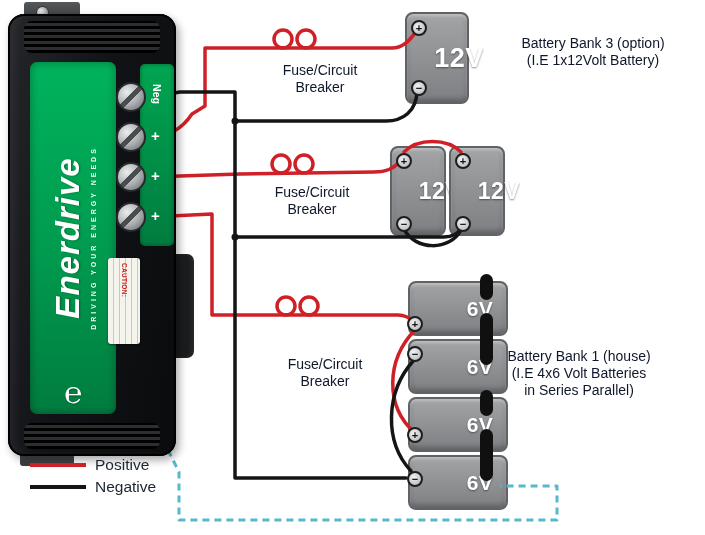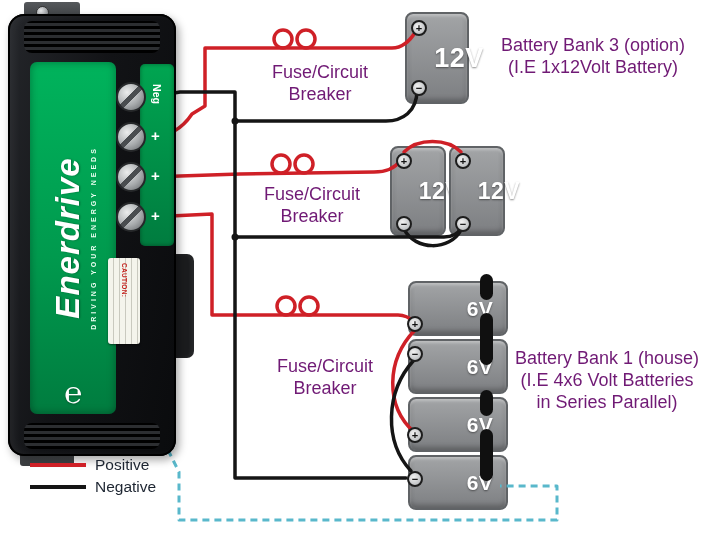--- a/index.html
+++ b/index.html
@@ -55,21 +55,21 @@
         border:2px solid #26282a;
         background:linear-gradient(135deg,rgba(0,0,0,0) 44%,#4a4d50 44%,#4a4d50 56%,rgba(0,0,0,0) 56%),
                    radial-gradient(circle at 35% 32%,#eceded,#a8abad 55%,#606366);}
   .caution{position:absolute;left:100px;top:244px;width:32px;height:86px;background:#f4f4ec;border-radius:3px;
         box-shadow:0 1px 2px rgba(0,0,0,.5);
         background-image:repeating-linear-gradient(90deg,rgba(0,0,0,0) 0 5px,#c9c9bf 5px 6px);}
   .caution span{position:absolute;left:20px;top:5px;width:76px;transform:rotate(90deg);transform-origin:left top;
         color:#c5231f;font-size:6.5px;font-weight:bold;letter-spacing:.3px;}
 
   
-  .bank-label,.fuse-label{position:absolute;z-index:7;color:#701a75;font-size:18px;font-weight:500;
+  .bank-label,.fuse-label{position:absolute;z-index:7;color:#0f172a;font-size:14px;font-weight:500;
         line-height:1.22;text-align:center;white-space:pre-line;}
 
   
   .legend-row{position:absolute;z-index:7;display:flex;align-items:center;gap:9px;height:18px;}
   .sw{width:56px;height:0;}
   .sw-pos{border-top:4px solid #cf2027;}
   .sw-neg{border-top:4px solid #151515;}
   .sw-temp{border-top:3px dashed #59b8cb;}
   .legend-label{color:#1d2531;font-size:15.5px;font-weight:500;}
 </style>
@@ -181,21 +181,21 @@
 
   <div class="fuse-label" style="left:258px;top:62px;width:124px">Fuse/Circuit
 Breaker</div>
   <div class="fuse-label" style="left:250px;top:184px;width:124px">Fuse/Circuit
 Breaker</div>
   <div class="fuse-label" style="left:263px;top:356px;width:124px">Fuse/Circuit
 Breaker</div>
 
   <div class="bank-label" style="left:484px;top:35px;width:218px">Battery Bank 3 (option)
 (I.E 1x12Volt Battery)</div>
-  <div class="bank-label" style="left:511px;top:348px;width:192px">Battery Bank 1 (house)
+  <div class="bank-label" style="left:483px;top:348px;width:192px">Battery Bank 1 (house)
 (I.E 4x6 Volt Batteries
 in Series Parallel)</div>
 
   <div class="legend-row" style="left:30px;top:456px">
     <span class="sw sw-pos"></span>
     <span class="legend-label">Positive</span>
   </div>
   <div class="legend-row" style="left:30px;top:478px">
     <span class="sw sw-neg"></span>
     <span class="legend-label">Negative</span>

